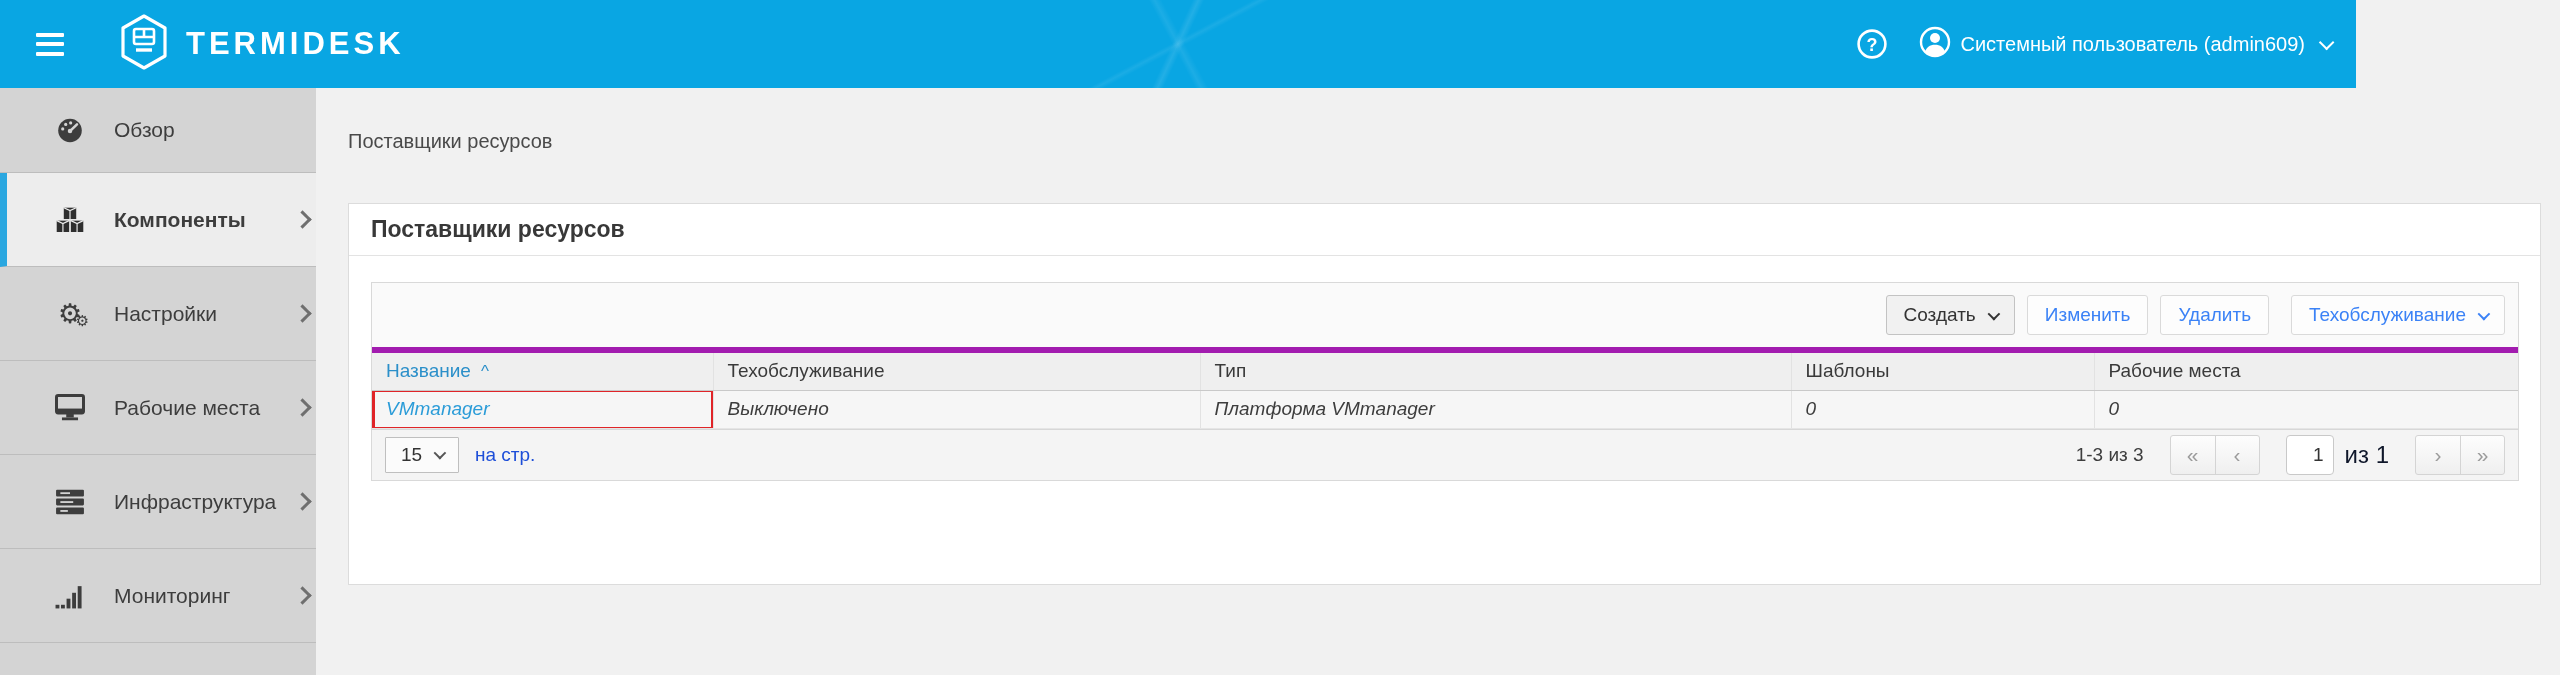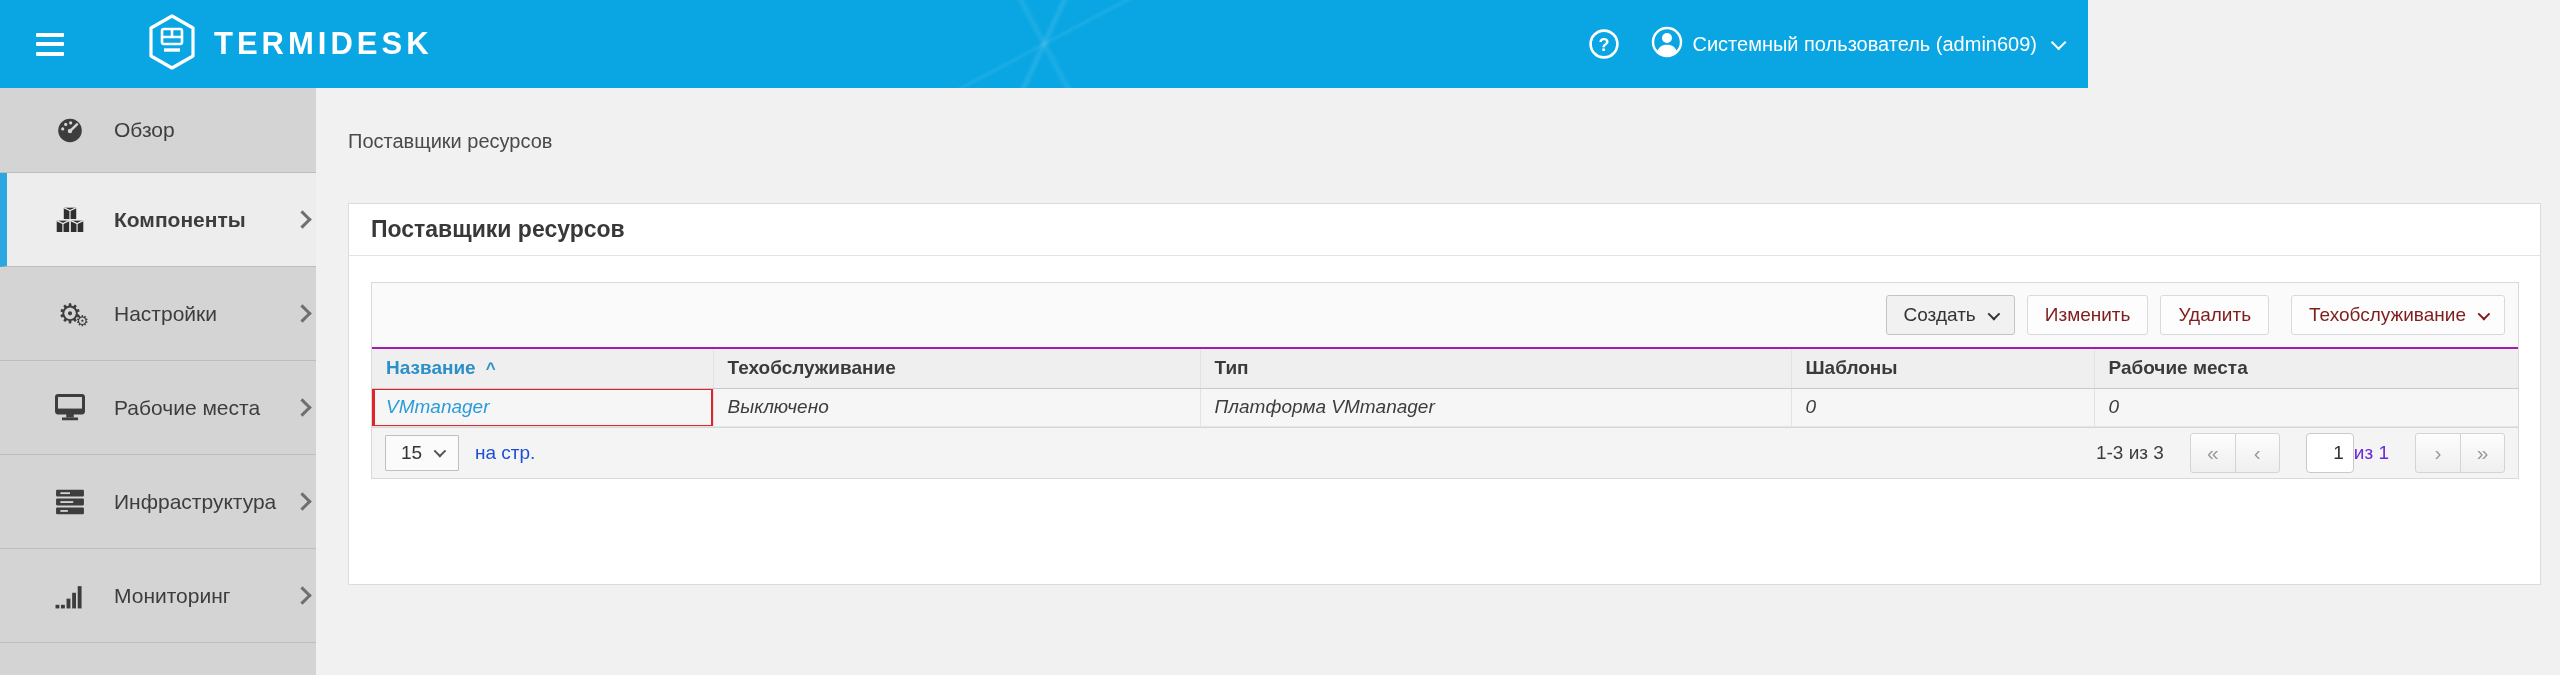--- a/index.html
+++ b/index.html
@@ -4,27 +4,27 @@
 <style>
   * { margin:0; padding:0; box-sizing:border-box; }
   html,body { width:2560px; height:675px; overflow:hidden; }
   body {
     font-family:"Liberation Sans","DejaVu Sans",sans-serif;
     background:#f1f1f1; color:#3d3d3d; position:relative;
   }
 
   
   .top-header {
-    position:absolute; left:0; top:0; width:2088px; height:88px;
+    position:absolute; left:0; top:0; width:2356px; height:88px;
     background:
       linear-gradient(115deg, transparent 49.75%, rgba(255,255,255,.10) 50%, transparent 50.25%),
       linear-gradient(62deg,  transparent 49.75%, rgba(255,255,255,.08) 50%, transparent 50.3%),
       linear-gradient(152deg, transparent 49.7%,  rgba(255,255,255,.07) 50%, transparent 50.35%),
       #09a6e3;
-    display:flex; align-items:center; color:#fff;gap:28px;
+    display:flex; align-items:center; color:#fff;
   }
   .hamburger { width:28px; height:23px; margin-left:36px; display:flex; flex-direction:column; justify-content:space-between; cursor:pointer; }
   .hamburger span { display:block; height:4px; background:#fff; border-radius:1px; }
   .logo-wrap { display:flex; align-items:center; margin-left:56px; }
   .logo-text { font-size:31px; font-weight:600; letter-spacing:4px; margin-left:18px; }
   .header-right { margin-left:auto; display:flex; align-items:center; margin-right:26px; }
   .help-btn { width:32px; height:32px; cursor:pointer; }
   .user-menu { display:flex; align-items:center; margin-left:30px; cursor:pointer; }
   .user-name { font-size:20px; margin-left:8px; }
   .caret-down { width:11px; height:11px; border-right:2px solid #fff; border-bottom:2px solid #fff; transform:rotate(45deg) translateY(-3px); margin-left:14px; }
@@ -47,49 +47,49 @@
   .main { position:absolute; left:316px; top:88px; width:2244px; height:587px; background:#f1f1f1; }
   .breadcrumb { position:absolute; left:32px; top:42px; font-size:20px; color:#4a4a4a; }
 
   .card { position:absolute; left:32px; top:115px; width:2193px; height:382px; background:#fff; border:1px solid #dcdcdc; }
   .card-header { height:52px; display:flex; align-items:center; padding-left:22px; border-bottom:1px solid #e3e3e3; }
   .card-title { font-size:23px; font-weight:700; color:#383838; }
   .card-body { position:relative; }
 
   .panel { position:absolute; left:22px; top:26px; width:2148px; border:1px solid #d9d9d9; background:#fff; }
   .toolbar { height:64px; background:#fafafa; display:flex; align-items:center; justify-content:flex-end; padding-right:13px; }
-  .btn { height:40px; font-size:19px; padding:0 17px; background:#fdfdfd; border:1px solid #dadada; border-radius:3px; color:#7f1d1d; margin-left:12px; display:flex; align-items:center; cursor:default; font-family:inherit; }
+  .btn { height:40px; font-size:19px; padding:0 17px; background:#fdfdfd; border:1px solid #dadada; border-radius:3px; color:#3b82f6; margin-left:12px; display:flex; align-items:center; cursor:default; font-family:inherit; }
   .btn.enabled { background:#f1f1f1; border-color:#c3c3c3; color:#333; cursor:pointer; }
   .btn .btn-caret { width:9px; height:9px; border-right:2px solid currentColor; border-bottom:2px solid currentColor; transform:rotate(45deg) translateY(-2px); margin-left:12px; }
   .btn.gap { margin-left:22px; }
 
   table.grid { width:2146px; border-collapse:collapse; table-layout:fixed; }
   .grid th, .grid td { text-align:left; padding:0 0 0 14px; overflow:hidden; white-space:nowrap; }
-  .grid thead th { height:40px; background:#efefef; font-size:19px; font-weight:700; color:#3a3a3a; border-top:2px solid #a21caf; border-bottom:1px solid #c9c9c9; cursor:pointer; }
+  .grid thead th { height:40px; background:#efefef; font-size:19px; font-weight:400; color:#3a3a3a; border-top:6px solid #a21caf; border-bottom:1px solid #c9c9c9; cursor:pointer; }
   .grid th + th, .grid td + td { border-left:1px solid #e2e2e2; }
   .grid thead th.sorted { color:#2b8fc9; position:relative; }
   .grid thead th.sorted::before { content:""; position:absolute; left:-1px; right:0; top:-6px; height:6px; background:#1a87c9; }
   .sort-caret { font-size:17px; margin-left:10px; color:#2b8fc9; }
   .grid tbody td { height:38px; font-size:19px; color:#3d3d3d; border-bottom:1px solid #e5e5e5; background:#fff; }
   .grid tbody tr.striped td { background:#f6f6f6;font-style:italic; }
   .grid a { color:#2b9cd8; text-decoration:none; cursor:pointer; }
   td.hl-cell { position:relative; }
   .red-box { position:absolute; left:0; top:-2px; right:-1px; bottom:-2px; border:3px solid #e02428; border-radius:2px; pointer-events:none; }
 
   .tfooter { height:51px; background:#f4f4f4; border-top:1px solid #d7d7d7; display:flex; align-items:center; padding:0 13px; }
   .page-size { height:36px; min-width:74px; background:#fbfbfb; border:1px solid #bfbfbf; border-radius:1px; display:flex; align-items:center; justify-content:center; font-size:19px; color:#333; cursor:pointer; padding:0 12px; }
   .page-size .btn-caret { width:9px; height:9px; border-right:2px solid #555; border-bottom:2px solid #555; transform:rotate(45deg) translateY(-2px); margin-left:12px; }
   .per-page { font-size:19px; margin-left:16px; color:#1d4ed8; }
   .pag-right { margin-left:auto; display:flex; align-items:center; }
   .range-label { font-size:19px; color:#3d3d3d; }
   .btn-group { display:flex; margin-left:26px; border:1px solid #d4d4d4; border-radius:3px; overflow:hidden; background:linear-gradient(#fdfdfd,#efefef); }
   .pg-btn { width:44px; height:38px; font-size:21px; color:#9a9a9a; display:flex; align-items:center; justify-content:center; cursor:pointer; background:transparent; border:none; font-family:inherit; }
   .pg-btn + .pg-btn { border-left:1px solid #d4d4d4; }
   .page-input { width:48px; height:40px; margin-left:26px; border:1px solid #c9c9c9; border-radius:4px; text-align:right; padding-right:9px; font-size:19px; font-family:inherit; color:#333; background:#fff; }
-  .of-label { font-size:19px; color:#6d28d9; }
+  .of-label { font-size:24px; margin-left:11px; color:#0f172a; }
 </style>
 </head>
 <body>
 
 <header class="top-header">
   <div class="hamburger">
       <span></span>
       <span></span>
       <span></span>
     </div>

